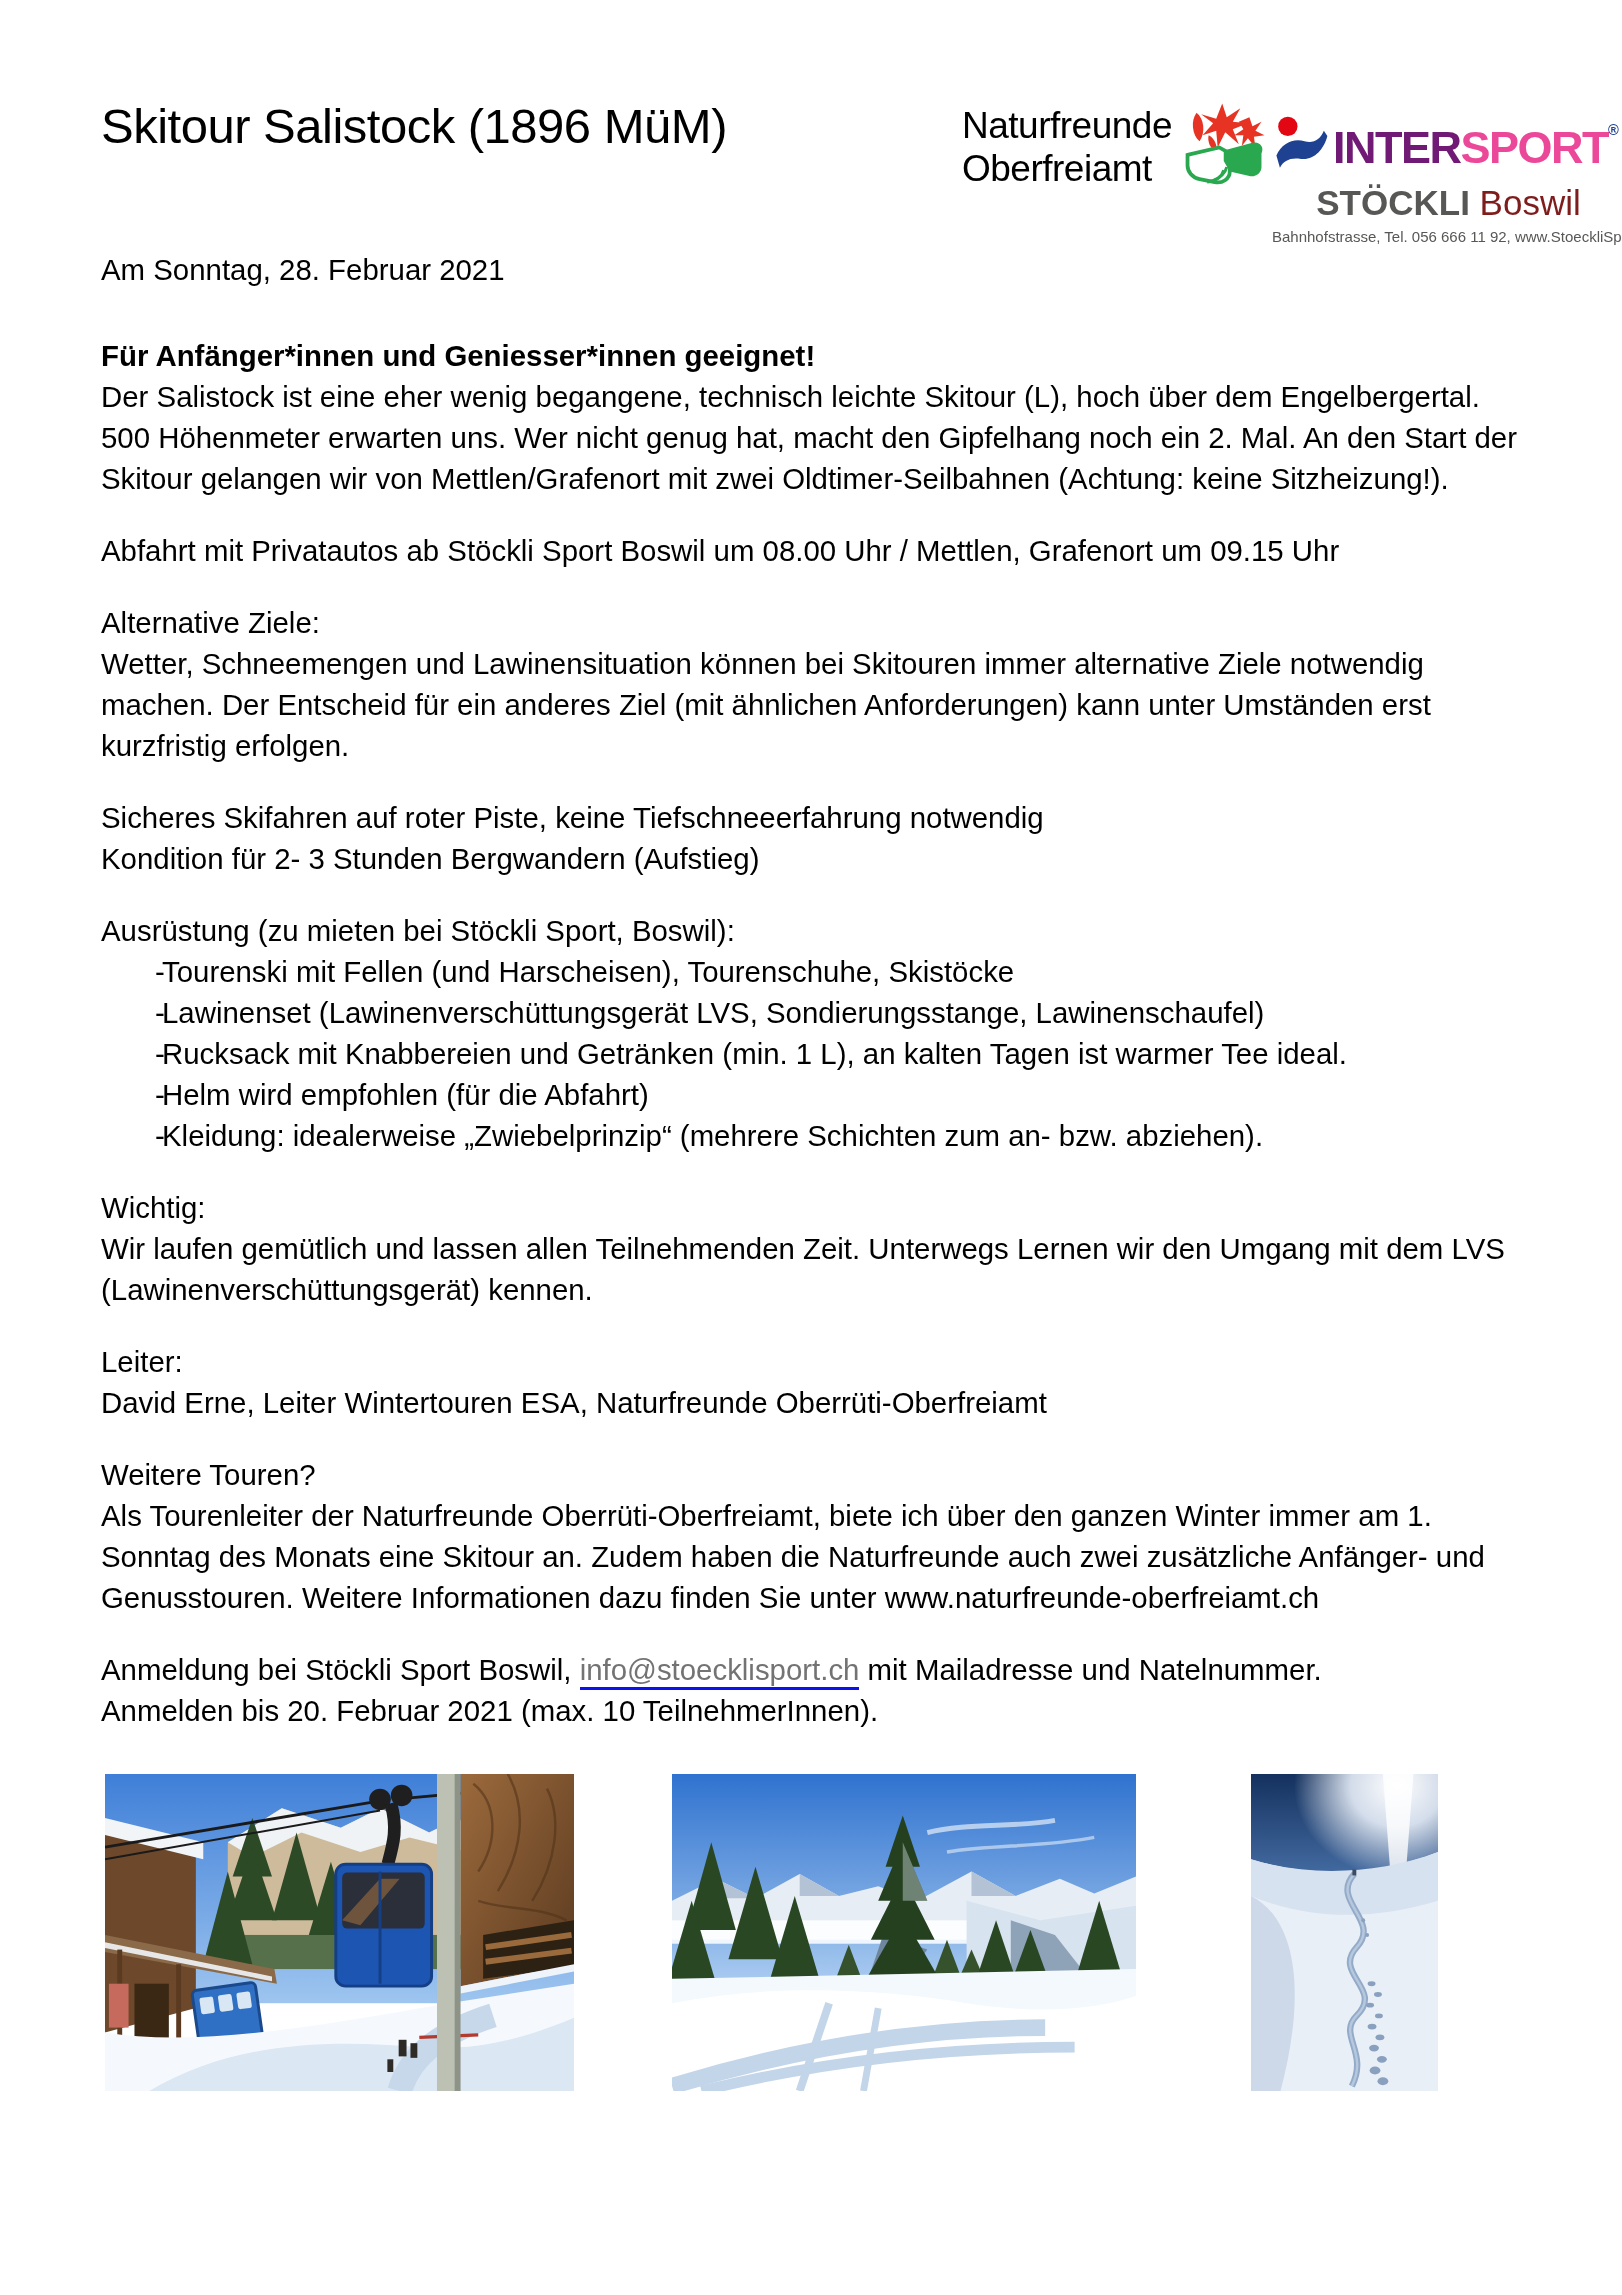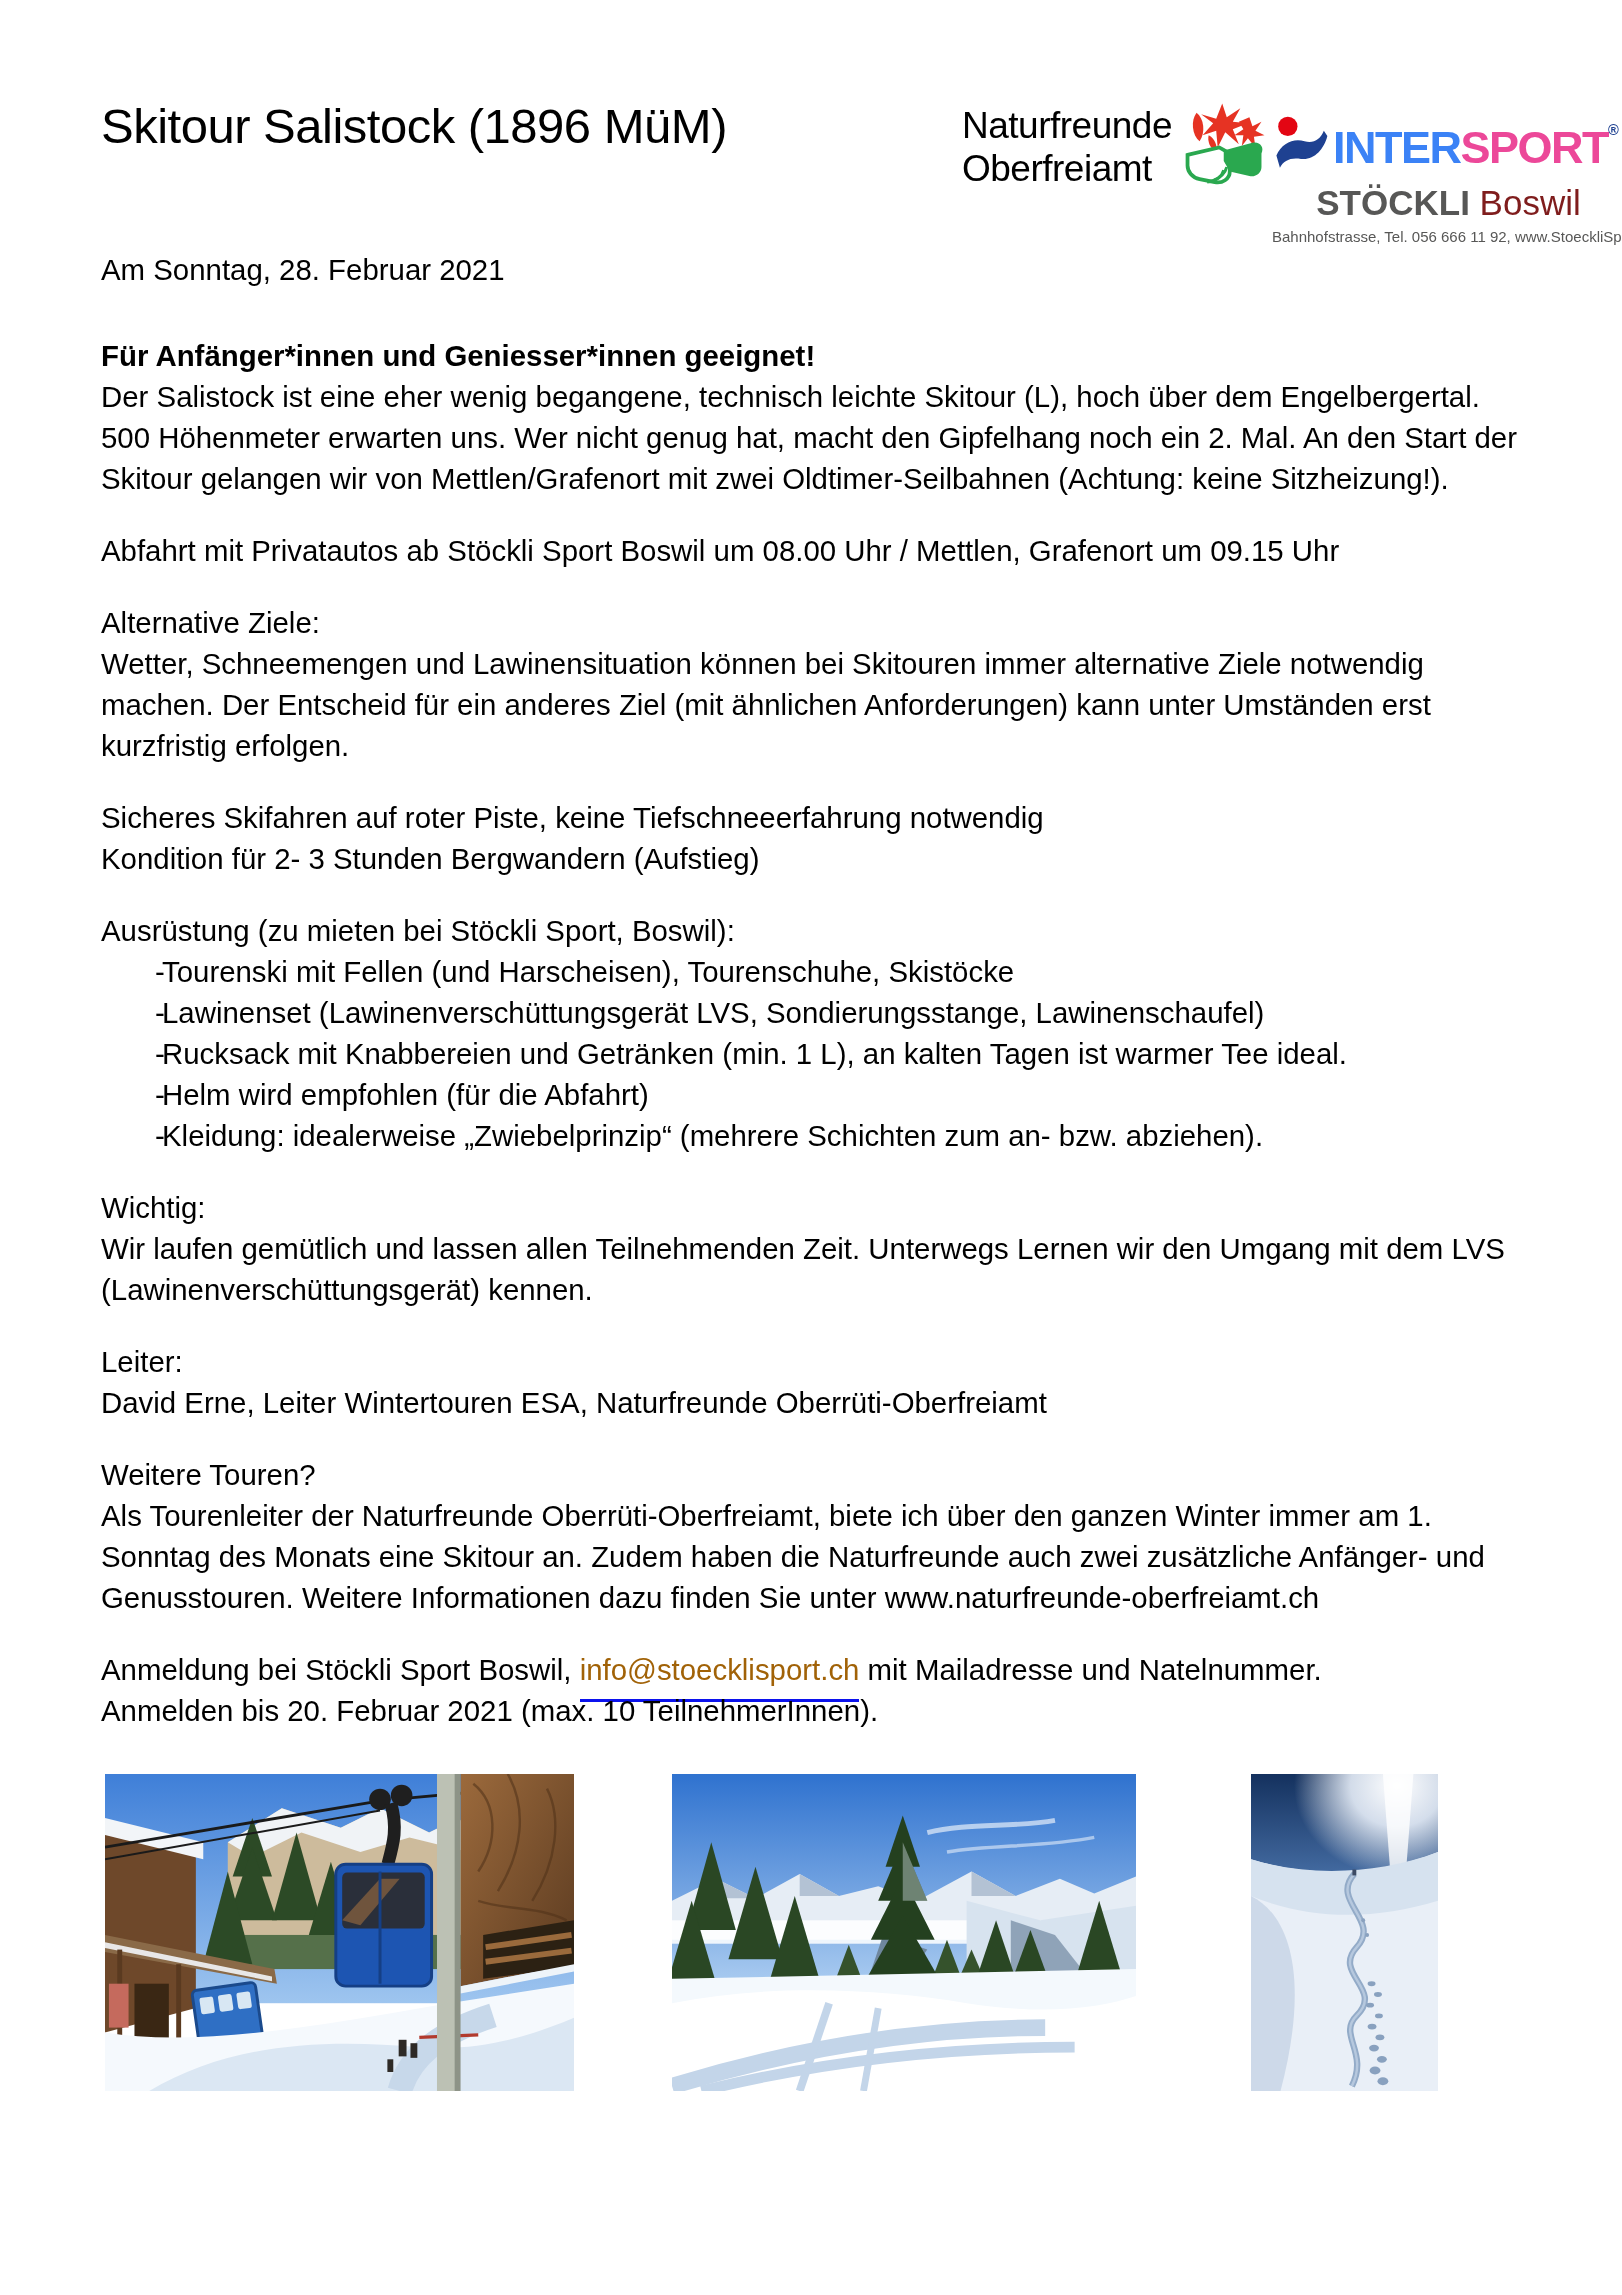--- a/index.html
+++ b/index.html
@@ -17,39 +17,39 @@
   .doc-title { font-size:49px; font-weight:400; letter-spacing:-0.5px; white-space:nowrap; }
 
   .logo-nf { position:absolute; left:861px; top:104px; display:flex; align-items:flex-start; }
   .nf-text { font-size:37px; line-height:43px; letter-spacing:-0.5px; font-weight:500; }
   .nf-icon { width:83px; height:91px; margin-left:10.8px; margin-top:-3.9px; }
 
   .logo-is { position:absolute; left:1171px; top:115px; width:353px; }
   .is-row { display:flex; align-items:center; justify-content:flex-start; }
   .is-icon { width:58px; height:65px; flex:none; margin-right:2.9px; }
   .is-word { font-size:45px; font-weight:700; letter-spacing:-1.5px; white-space:nowrap; }
-  .is-inter { color:#3b82f6; }
+  .is-inter { color:#701a75; }
   .is-sport { color:#ec4899; }
   .is-reg { font-size:14.7px; color:#1e4191; vertical-align:top; font-weight:700; }
   .is-sub { font-size:35px; margin-top:2.9px; text-align:center; white-space:nowrap; }
   .is-stoeckli { color:#575756; font-weight:700; }
   .is-boswil { color:#7f1d1d; font-weight:400;margin-top:20px; }
   .is-address { font-size:15px; color:#575756; text-align:center; margin-top:4.9px; white-space:nowrap; }
 
   
   .date-line { margin-top:38px; font-size:29.4px; line-height:41px; }
   main { margin-top:45px; }
   .block { margin-bottom:31px; }
   .block p, .block li { font-size:29.4px; line-height:41px; }
   .bold { font-weight:700; }
   .bullets { list-style:none; }
   .bullets li { display:flex; }
   .bullets .dash { flex:none; width:61px; padding-left:54px; }
   .bullets .btxt { flex:1; }
-  a.doclink { color:#a16207; text-decoration:none; border-bottom:3.4px solid #0b12ee; padding-bottom:13px; cursor:pointer; }
+  a.doclink { color:#737373; text-decoration:none; border-bottom:3.4px solid #0b12ee; padding-bottom:1px; cursor:pointer; }
   .smiley { font-size:31px; }
 
   
   .photo-row { display:flex; margin-top:43px; }
   .photo { height:317px; display:block; }
   .photo-1 { width:469px; margin-left:4.4px; }
   .photo-2 { width:464px; margin-left:98px; }
   .photo-3 { width:187px; margin-left:115px; }
 </style>
 </head>

